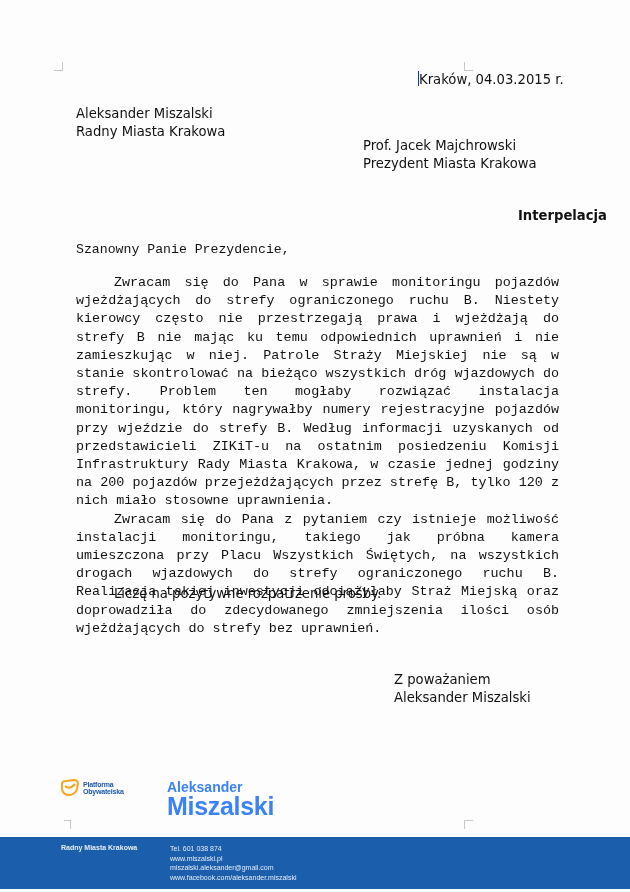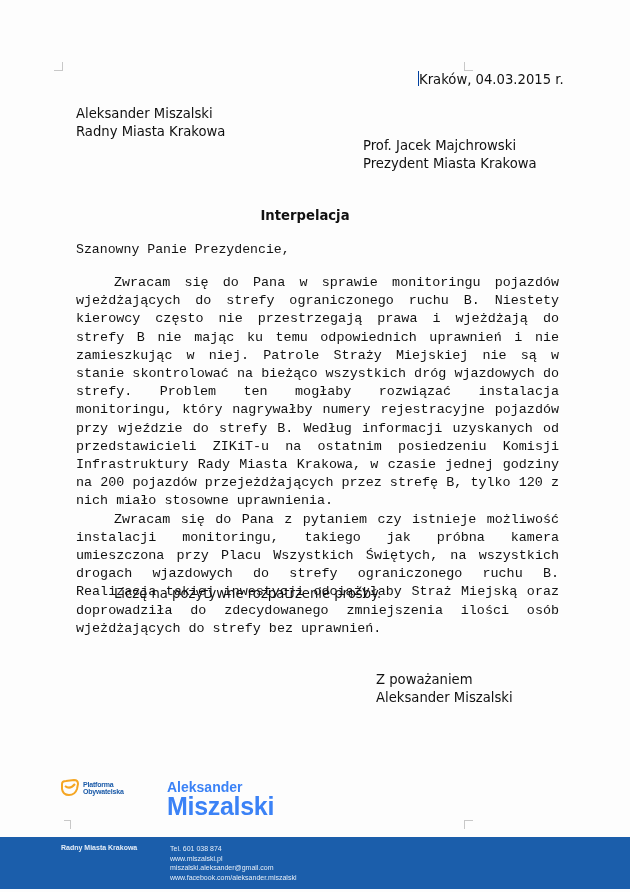--- a/index.html
+++ b/index.html
@@ -13,32 +13,32 @@
     .corner { position: absolute; width: 8px; height: 8px; border-color: #c8c8c8; border-style: solid; border-width: 0; }
     .c-tl { left: 54px; top: 62px; border-right-width: 1px; border-bottom-width: 1px; }
     .c-tr { left: 464px; top: 62px; border-left-width: 1px; border-bottom-width: 1px; }
     .c-bl { left: 64px; top: 820px; border-right-width: 1px; border-top-width: 1px; width: 6px; height: 8px;}
     .c-br { left: 464px; top: 820px; border-left-width: 1px; border-top-width: 1px; }
     .abs { position: absolute; white-space: nowrap; line-height: 18px; }
     .date { left: 418px; top: 71px; }
     .cursor { display: inline-block; width: 1px; height: 15px; background: #0040a0; vertical-align: -2px; margin-right: 0px; }
     .sender { left: 76px; top: 105px; }
     .recipient { left: 363px; top: 137px; }
-    .title { left: 0; width: 607px; text-align: center; top: 207px; font-weight: bold; }
+    .title { left: 0; width: 607px; text-align: right; top: 207px; font-weight: bold; }
     .title span { display: inline-block; margin-left: 3px; }
     .greeting { left: 76px; top: 241px; font-family: Liberation Mono, monospace; }
     .body {
       position: absolute; left: 76px; top: 274px; width: 483px;
       line-height: 18.2px; text-align: justify; text-align-last: left;
       font-size: 13.4px;
       font-family: Liberation Mono, monospace;
     }
     .body p { margin: 0; text-indent: 38px; }
     .closing { left: 114px; top: 585px; }
-    .signature { left: 376px; top: 671px; }
+    .signature { left: 394px; top: 671px; }
     .logo-po { position: absolute; left: 60px; top: 779px; display: flex; align-items: center; }
     .logo-po svg { display: block; }
     .logo-po .po-text { font-family: "Liberation Sans", sans-serif; font-size: 7px; font-weight: bold; color: #1a5aa8; line-height: 7px; margin-left: 3px; letter-spacing: -0.2px; }
     .brand { position: absolute; left: 167px; top: 780px; font-family: "Liberation Sans", sans-serif; color: #3b82f6; font-weight: bold; }
     .brand .first { font-size: 14px; line-height: 14px; display: block; }
     .brand .last { font-size: 25px; line-height: 24px; display: block; letter-spacing: -0.3px; }
     .footer {
       position: absolute; left: 0; top: 837px; width: 630px; height: 52px;
       background: #1b5eab; color: #e6eef8;
       font-family: "Liberation Sans", sans-serif; font-size: 7px;

